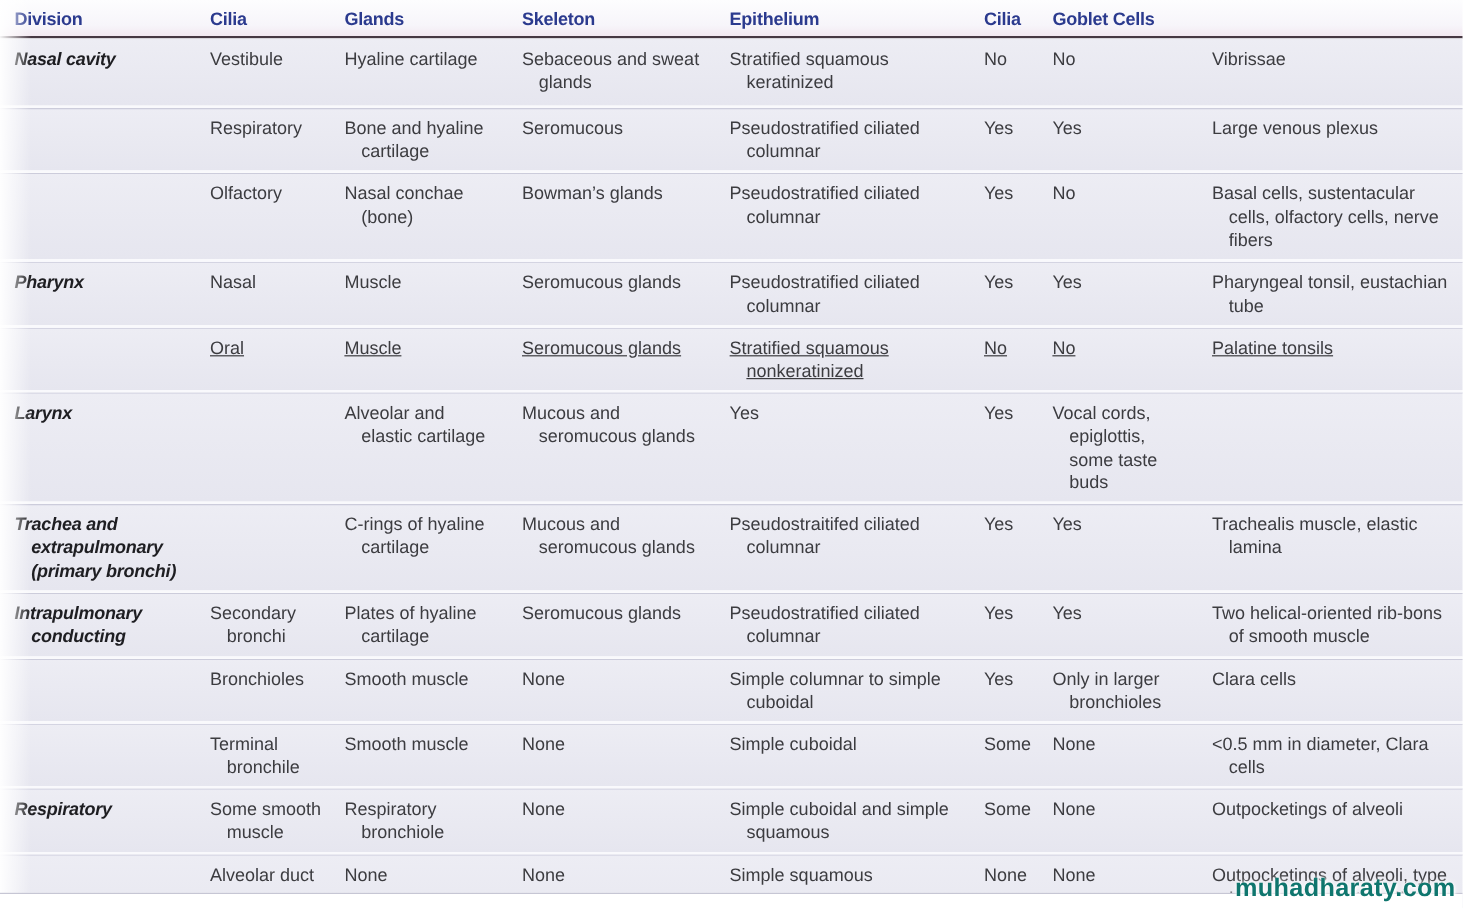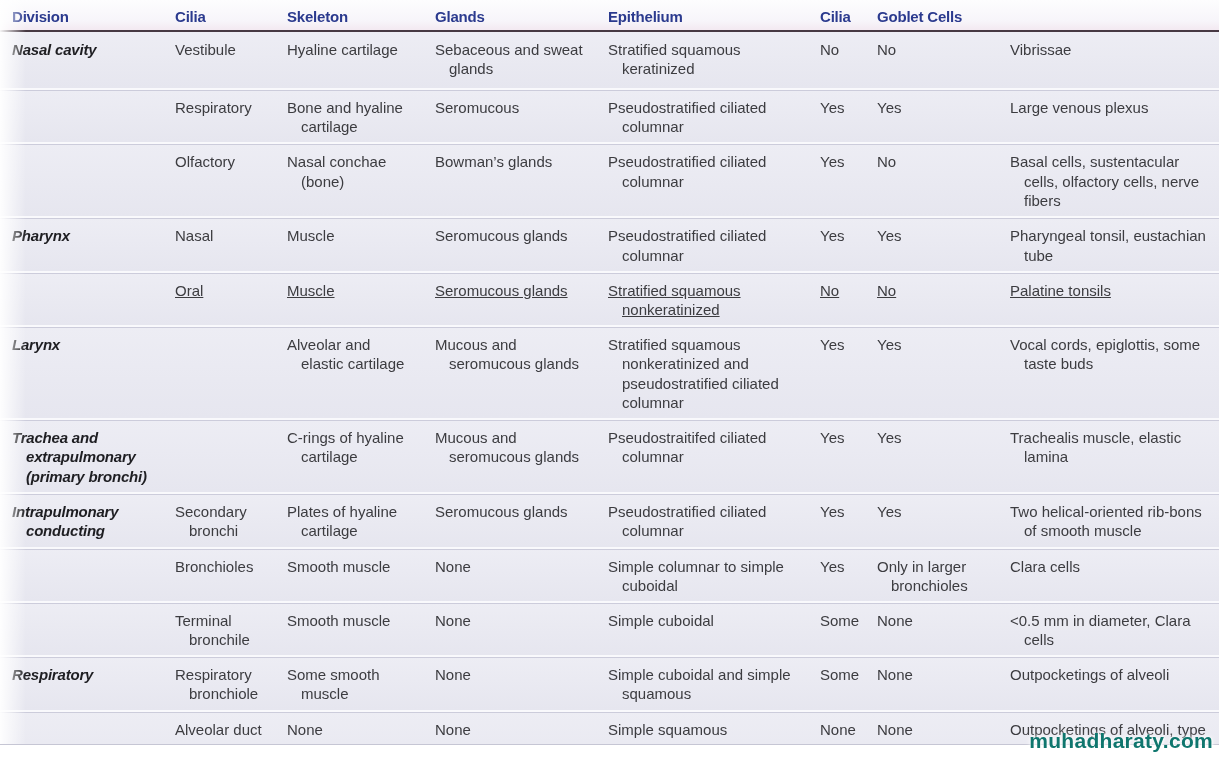--- a/index.html
+++ b/index.html
@@ -30,22 +30,22 @@
                          1px 1px 2px rgba(255,255,255,.9);}
 </style>
 </head>
 <body>
 
 <div id="page">
   <div id="table">
     <div class="row header-row" id="header-row">
         <div class="header-cell">Division</div>
         <div class="header-cell">Cilia</div>
+        <div class="header-cell">Glands</div>
         <div class="header-cell">Skeleton</div>
-        <div class="header-cell">Glands</div>
         <div class="header-cell">Epithelium</div>
         <div class="header-cell">Cilia</div>
         <div class="header-cell">Goblet Cells</div>
       </div>
     <div id="table-body">
         <div class="row body-row" style="min-height: 56px;">
           <div class="cell division">
             <span class="wrap">Nasal cavity</span>
           </div>
           <div class="cell">
@@ -181,23 +181,20 @@
           <div class="cell">
             <span class="wrap"></span>
           </div>
           <div class="cell">
             <span class="wrap">Alveolar and elastic cartilage</span>
           </div>
           <div class="cell">
             <span class="wrap">Mucous and seromucous glands</span>
           </div>
           <div class="cell">
-            <span class="wrap">Stratified squamous nonkeratinized and pseudostratified ciliated columnar</span>
-          </div>
-          <div class="cell">
             <span class="wrap">Yes</span>
           </div>
           <div class="cell">
             <span class="wrap">Yes</span>
           </div>
           <div class="cell">
             <span class="wrap">Vocal cords, epiglottis, some taste buds</span>
           </div>
         </div>
         <div class="row body-row" style="min-height: 72px;">
@@ -302,24 +299,24 @@
           </div>
           <div class="cell">
             <span class="wrap">&lt;0.5 mm in diameter, Clara cells</span>
           </div>
         </div>
         <div class="row body-row" style="min-height: 52px;">
           <div class="cell division">
             <span class="wrap">Respiratory</span>
           </div>
           <div class="cell">
+            <span class="wrap">Some smooth muscle</span>
+          </div>
+          <div class="cell">
             <span class="wrap">Respiratory bronchiole</span>
-          </div>
-          <div class="cell">
-            <span class="wrap">Some smooth muscle</span>
           </div>
           <div class="cell">
             <span class="wrap">None</span>
           </div>
           <div class="cell">
             <span class="wrap">Simple cuboidal and simple squamous</span>
           </div>
           <div class="cell">
             <span class="wrap">Some</span>
           </div>

